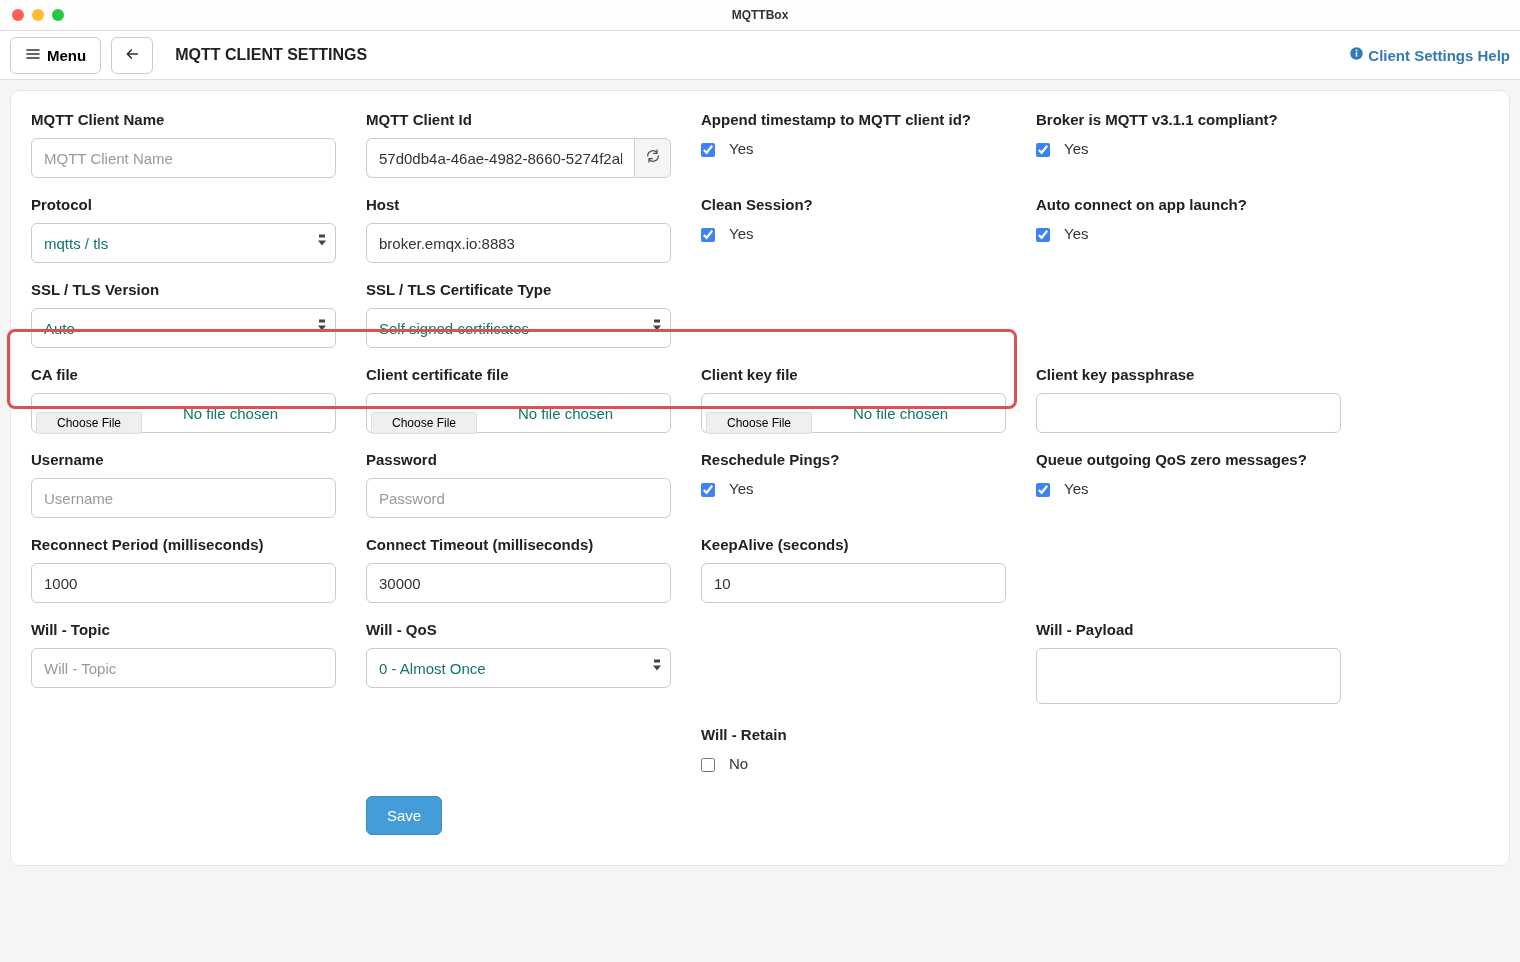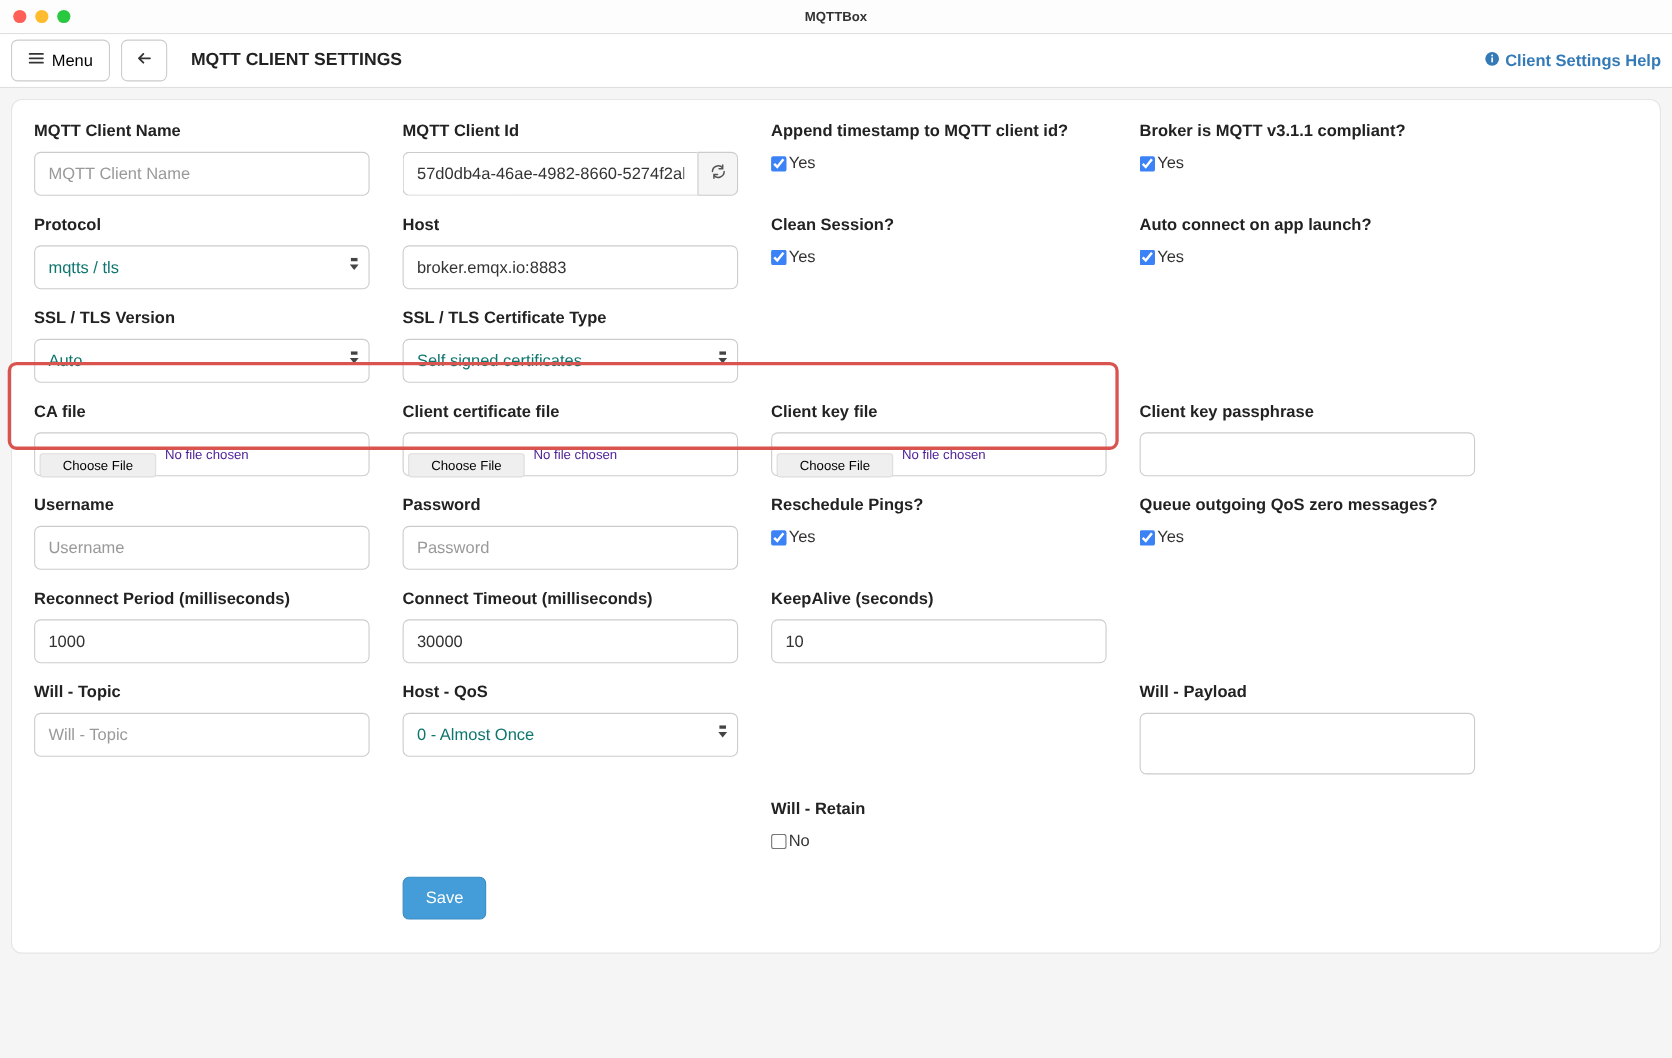--- a/index.html
+++ b/index.html
@@ -5,21 +5,21 @@
 * { box-sizing: border-box; margin: 0; padding: 0; }
 body { font-family: -apple-system, BlinkMacSystemFont, "Helvetica Neue", Arial, sans-serif; background: #f5f5f5; width: 1520px; height: 962px; overflow: hidden; }
 .titlebar { height: 30px; background: #fdfdfd; display: flex; align-items: center; padding: 0 12px; position: relative; }
 .traffic-lights { display: flex; gap: 8px; }
 .light { width: 12px; height: 12px; border-radius: 50%; }
 .light.red { background: #ff5f57; }
 .light.yellow { background: #febc2e; }
 .light.green { background: #28c840; }
 .app-title { position: absolute; left: 50%; transform: translateX(-50%); font-size: 12px; font-weight: 600; color: #333; }
 .toolbar { height: 50px; background: #fff; border-top: 1px solid #e0e0e0; border-bottom: 1px solid #e0e0e0; display: flex; align-items: center; padding: 0 10px; gap: 10px; }
-.btn { background: #fff; border: 1px solid #ccc; border-radius: 6px; padding: 8px 14px; font-size: 15px; font-weight: 400; display: inline-flex; align-items: center; gap: 6px; cursor: pointer; }
+.btn { background: #fff; border: 1px solid #ccc; border-radius: 6px; padding: 8px 14px; font-size: 15px; font-weight: 700; display: inline-flex; align-items: center; gap: 6px; cursor: pointer; }
 .btn svg { width: 16px; height: 16px; }
 .page-label { font-size: 16px; font-weight: 700; color: #222; margin-left: 12px; }
 .help-link { margin-left: auto; color: #337ab7; font-size: 15px; font-weight: 600; display: inline-flex; align-items: center; gap: 4px; cursor: pointer; }
 .help-link svg { width: 15px; height: 15px; fill: #337ab7; }
 .panel { margin: 10px; background: #fff; border: 1px solid #e5e5e5; border-radius: 10px; padding: 20px 20px 30px 20px; }
 .form-grid { display: grid; grid-template-columns: 335px 335px 335px 335px; gap: 18px 0; }
 .col1 { grid-column: 1; }
 .col2 { grid-column: 2; }
 .col3 { grid-column: 3; }
 .col4 { grid-column: 4; }
@@ -28,26 +28,26 @@
 .f-input { width: 100%; height: 40px; border: 1px solid #ccc; border-radius: 6px; padding: 0 12px; font-size: 15px; color: #333; }
 .f-input::placeholder { color: #999; }
 .f-select { width: 100%; height: 40px; border: 1px solid #ccc; border-radius: 6px; padding: 0 28px 0 12px; font-size: 15px; color: #0f766e; appearance: none; background: #fff; position: relative; }
 .select-wrap { position: relative; }
 .select-wrap::after { content: ""; position: absolute; right: 10px; top: 50%; transform: translateY(-50%); width: 0; height: 0; border-left: 4px solid transparent; border-right: 4px solid transparent; border-top: 5px solid #444; box-shadow: 0 -7px 0 -1px #444; pointer-events: none; }
 .select-wrap::before { content: ""; position: absolute; right: 10px; top: calc(50% - 7px); width: 0; height: 0; border-left: 4px solid transparent; border-right: 4px solid transparent; border-bottom: 5px solid #444; pointer-events: none; }
 .input-group { display: flex; }
 .input-group .f-input { border-top-right-radius: 0; border-bottom-right-radius: 0; border-right: none; }
 .addon-btn { width: 42px; border: 1px solid #ccc; border-top-right-radius: 6px; border-bottom-right-radius: 6px; background: #f5f5f5; display: flex; align-items: center; justify-content: center; cursor: pointer; }
 .addon-btn svg { width: 16px; height: 16px; fill: #555; }
-.check-row { display: flex; align-items: center; gap: 2px; margin-top: 12px; }
+.check-row { display: flex; align-items: flex-end; gap: 14px; margin-top: 12px; }
 .check-row input[type="checkbox"] { width: 14px; height: 14px; accent-color: #3b82f6; }
 .check-row span { font-size: 15px; color: #333; }
 .file-input { width: 100%; height: 40px; border: 1px solid #ccc; border-radius: 6px; display: flex; align-items: center; padding: 4px; gap: 8px; }
 .file-btn { background: #efefef; border: 1px solid #ddd; border-radius: 3px; padding: 3px 20px; font-size: 12px; cursor: pointer; margin-top: 20px; }
-.file-text { font-size: 12px; color: #4c1d95; }
+.file-text { font-size: 15px; color: #0f766e; margin-left: 33px; }
 .textarea { width: 100%; height: 56px; border: 1px solid #ccc; border-radius: 6px; padding: 8px 12px; font-size: 15px; resize: none; }
 .highlight-box { position: absolute; border: 3px solid #d9534f; border-radius: 8px; pointer-events: none; }
 .save-btn { background: #449dd8; color: #fff; border: 1px solid #3a8cc1; border-radius: 6px; padding: 10px 20px; font-size: 15px; cursor: pointer; }
 .save-row { grid-column: 2; padding-top: 6px; }
 .rel-wrap { position: relative; }
 </style>
 </head>
 <body>
 
 <div class="titlebar">
@@ -230,21 +230,21 @@
       <label class="f-label">KeepAlive (seconds)</label>
       <input class="f-input" value="10" style="">
     </div>
     <div class="field col4"></div>
 
     <div class="field col1">
       <label class="f-label">Will - Topic</label>
       <input class="f-input" placeholder="Will - Topic" style="">
     </div>
     <div class="field col2">
-      <label class="f-label">Host - QoS</label>
+      <label class="f-label">Will - QoS</label>
       <div class="select-wrap">
         <select class="f-select">
           <option>0 - Almost Once</option>
         </select>
       </div>
     </div>
     <div class="field col4">
       <label class="f-label">Will - Payload</label>
       <textarea class="textarea" style=""></textarea>
     </div>

